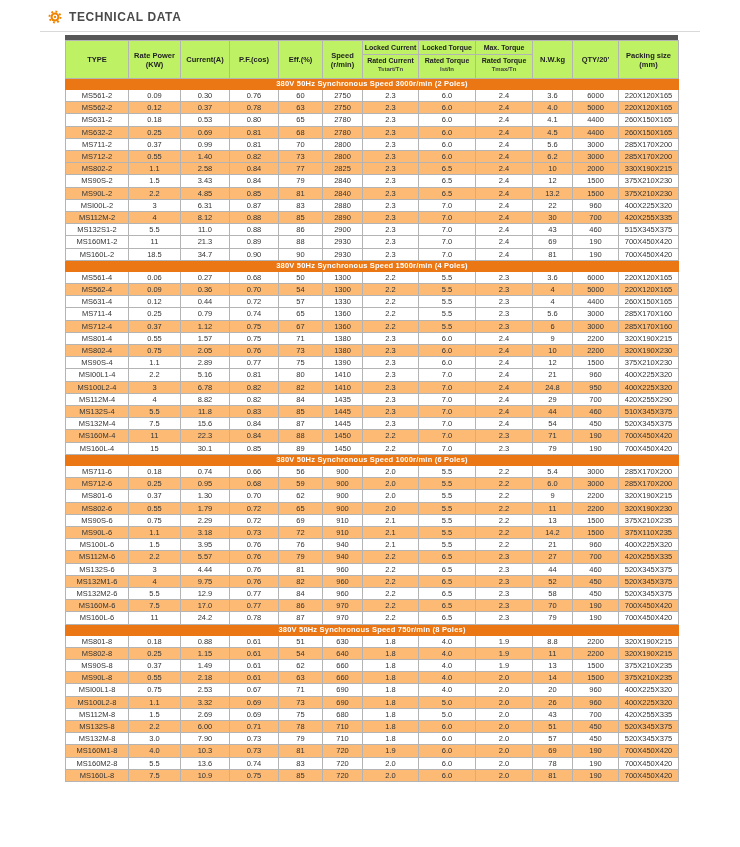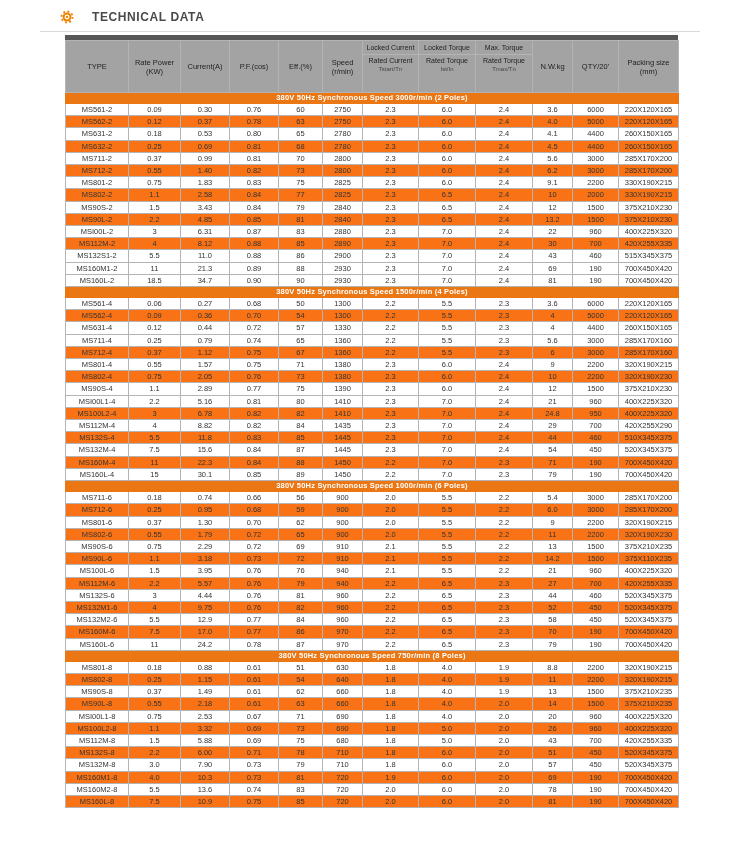--- a/index.html
+++ b/index.html
@@ -3,52 +3,52 @@
 <meta charset="utf-8">
 <style>
   * { margin:0; padding:0; box-sizing:border-box; }
   html,body { background:#fff; }
   body {
     width:740px; height:847px; position:relative;
     font-family:"Liberation Sans", sans-serif;
     color:#333;
   }
   .page-header {
-    position:absolute; left:60px; top:10px;
-    display:flex; align-items:center; gap:18px;
+    position:absolute; left:48px; top:10px;
+    display:flex; align-items:center; gap:7px;
   }
   .gear { width:14px; height:14px; display:inline-flex; }
   .page-title {
     font-size:12px; font-weight:bold; color:#4a4a4a; letter-spacing:0.6px;
   }
   .title-divider {
     position:absolute; left:40px; top:31px; width:660px; height:0;
     border-bottom:1px solid #d9d9d9;
   }
   .table-wrap { position:absolute; left:65px; top:35px; width:613px; }
   .top-bar { height:5px; background:#575757; }
   table {
     width:613px; border-collapse:collapse; table-layout:fixed;
     font-size:7.5px; color:#333;
   }
   th, td {
     border:1px solid #b4b4b4; text-align:center; padding:0;
     overflow:hidden; white-space:nowrap;
   }
-  thead th { font-weight:normal; font-size:7.5px; height:52px; vertical-align:middle; background:#a3a3a3; color:#222; }
+  thead th { font-weight:bold; font-size:7.5px; height:38px; vertical-align:middle; background:#bef264; color:#222; }
   thead th.compound { vertical-align:top; }
   .h-top {
     height:14px; line-height:14px; border-bottom:1px solid #b4b4b4; font-size:7px;
   }
   .h-bottom { padding-top:2px; line-height:8px; font-size:7px; }
   .h-sub { font-size:6px; color:#444; }
   .two-line { line-height:9px; }
   tbody td { height:11.2px; line-height:11.2px; font-size:7.5px; }
   tbody td:first-child { font-size:7.5px; }
-  tr.stripe { background:#f97316; }
+  tr.stripe { background:#fdba74; }
   td.band {
     background:var(--band, #EB7614); color:#fff; font-weight:bold;
     font-size:8.5px; height:10px; line-height:10px; letter-spacing:0.2px;
     border-color:var(--band, #EB7614);
   }
 </style>
 </head>
 <body>
 
 <div class="page-header">
@@ -205,34 +205,20 @@
           <td>0.82</td>
           <td>73</td>
           <td>2800</td>
           <td>2.3</td>
           <td>6.0</td>
           <td>2.4</td>
           <td>6.2</td>
           <td>3000</td>
           <td>285X170X200</td>
         </tr>
-        <tr>
-          <td>MS801-2</td>
-          <td>0.75</td>
-          <td>1.83</td>
-          <td>0.83</td>
-          <td>75</td>
-          <td>2825</td>
-          <td>2.3</td>
-          <td>6.0</td>
-          <td>2.4</td>
-          <td>9.1</td>
-          <td>2200</td>
-          <td>330X190X215</td>
-        </tr>
         <tr class="stripe">
           <td>MS802-2</td>
           <td>1.1</td>
           <td>2.58</td>
           <td>0.84</td>
           <td>77</td>
           <td>2825</td>
           <td>2.3</td>
           <td>6.5</td>
           <td>2.4</td>
@@ -819,21 +805,21 @@
           <td>1.8</td>
           <td>5.0</td>
           <td>2.0</td>
           <td>26</td>
           <td>960</td>
           <td>400X225X320</td>
         </tr>
         <tr>
           <td>MS112M-8</td>
           <td>1.5</td>
-          <td>5.88</td>
+          <td>2.69</td>
           <td>0.69</td>
           <td>75</td>
           <td>680</td>
           <td>1.8</td>
           <td>5.0</td>
           <td>2.0</td>
           <td>43</td>
           <td>700</td>
           <td>420X255X335</td>
         </tr>

